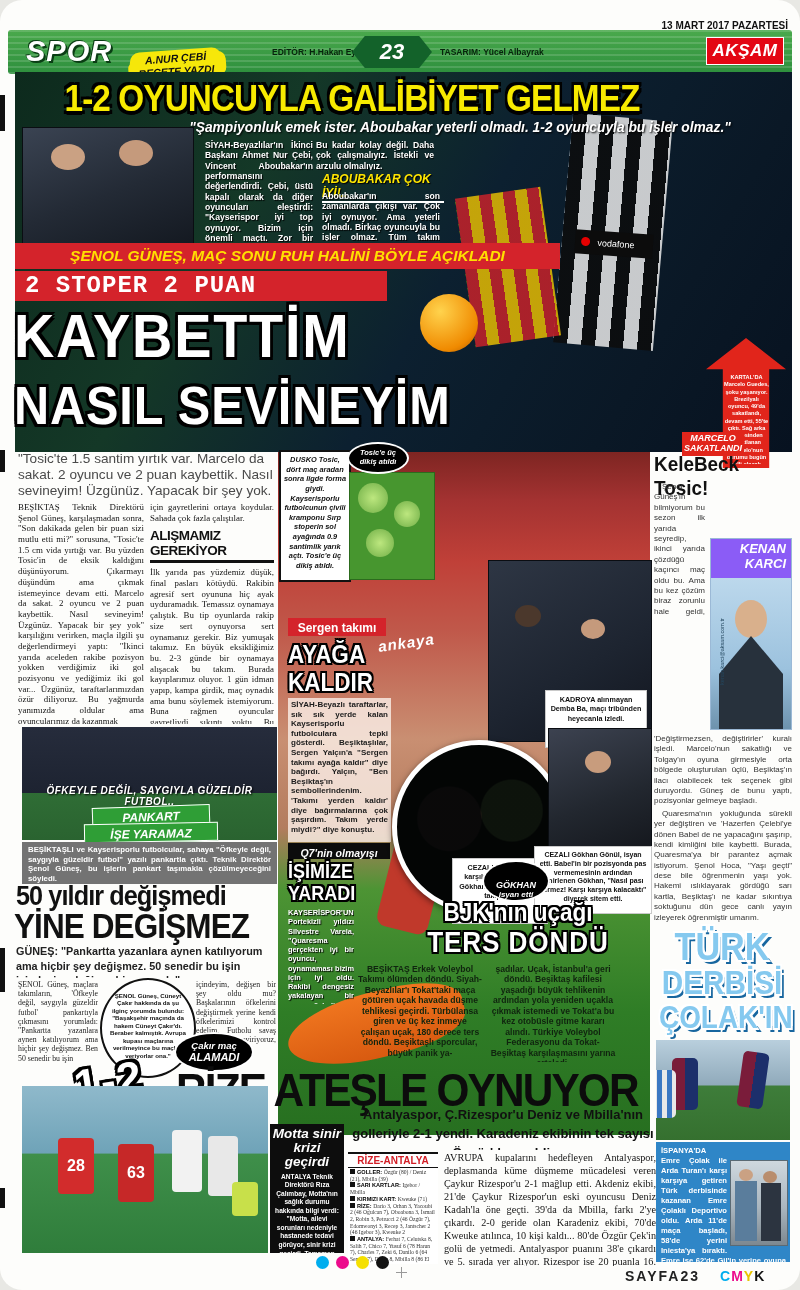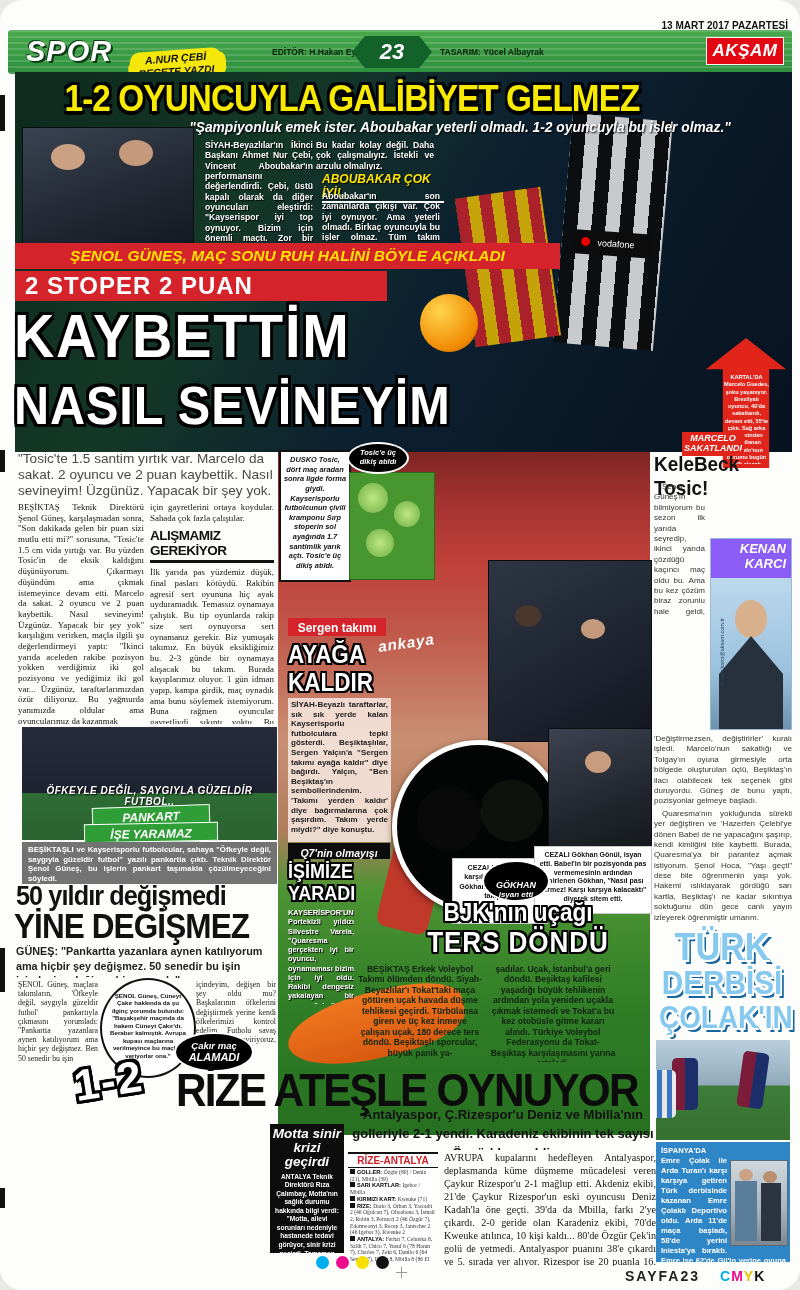--- a/index.html
+++ b/index.html
@@ -73,41 +73,41 @@
   <div class="a san b w just" style="left:205px;top:140px;width:108px;height:102px;font-size:8.6px;line-height:1.2;overflow:hidden;text-shadow:1px 1px 1px #000;">SİYAH-Beyazlılar'ın İkinci Başkanı Ahmet Nur Çebi, Vincent Aboubakar'ın performansını değerlendirdi. Çebi, üstü kapalı olarak da diğer oyuncuları eleştirdi: "Kayserispor iyi top oynuyor. Bizim için önemli maçtı. Zor bir maçtı. Zor olacağını biliyorduk. Tribünden izlediğiniz zamanda üç sonucun olacağını görüyordunuz. Şampiyonluk emek ister.</div>
   <div class="a san b w just" style="left:316px;top:140px;width:118px;height:30px;font-size:8.6px;line-height:1.2;overflow:hidden;text-shadow:1px 1px 1px #000;">Bu kadar kolay değil. Daha çok çalışmalıyız. İstekli ve arzulu olmalıyız.</div>
   <div class="a san i" style="left:322px;top:172px;width:122px;font-size:12px;font-weight:900;color:#ffe600;border-bottom:2px solid #fff;padding-bottom:1px;text-shadow:1px 1px 1px #000;">ABOUBAKAR ÇOK İYİ!..</div>
   <div class="a san b w just" style="left:322px;top:191px;width:118px;height:50px;font-size:8.6px;line-height:1.2;overflow:hidden;text-shadow:1px 1px 1px #000;">Aboubakar'ın son zamanlarda çıkışı var. Çok iyi oynuyor. Ama yeterli olmadı. Birkaç oyuncuyla bu işler olmaz. Tüm takım olarak sahada savaşmak gerekiyor."</div>
 
   <div class="a redbox san i ctr" style="left:15px;top:243px;width:545px;height:26px;">
     <span style="font-size:15.5px;font-weight:900;color:#ffe000;line-height:26px;">ŞENOL GÜNEŞ, MAÇ SONU RUH HALİNİ BÖYLE AÇIKLADI</span>
   </div>
 
   <div class="a redbox san" style="left:15px;top:271px;width:372px;height:30px;">
-    <span style="font-size:24px;font-weight:900;color:#fff;line-height:30px;padding-left:10px;letter-spacing:1px;">2 STOPER 2 PUAN</span>
+    <span style="font-size:24px;font-weight:900;color:#fff;line-height:30px;padding-left:10px;letter-spacing:1px;font-family:Liberation Mono, monospace;">2 STOPER 2 PUAN</span>
   </div>
   <div class="a san w o3 cond" style="left:14px;top:300px;font-size:62px;font-weight:900;letter-spacing:2px;">KAYBETTİM</div>
   <div class="a san w o3 cond" style="left:14px;top:374px;font-size:54px;font-weight:900;letter-spacing:1px;">NASIL SEVİNEYİM</div>
 
   <div class="a" style="left:706px;top:338px;width:80px;height:130px;background:#e1251b;clip-path:polygon(50% 0,100% 24%,79% 24%,79% 100%,21% 100%,21% 24%,0 24%);">
     <div class="san b w ctr a" style="left:18px;top:36px;width:45px;height:90px;font-size:5.6px;line-height:1.3;overflow:hidden;">KARTAL'DA Marcelo Guedes, şoku yaşanıyor. Brezilyalı oyuncu, 49'da sakatlandı, devam etti, 55'te çıktı. Sağ arka adalesinden sakatlanan Marcelo'nun durumu bugün belli olacak.</div>
   </div>
   <div class="a redbox san i ctr" style="left:682px;top:432px;width:62px;height:24px;background:#e1251b;">
     <div style="font-size:9px;font-weight:900;color:#fff;line-height:1.25;padding-top:1px;">MARCELO</div>
     <div style="font-size:9px;font-weight:900;color:#fff;line-height:1.1;">SAKATLANDI</div>
   </div>
 
   <div class="ph" style="left:278px;top:452px;width:372px;height:683px;background:linear-gradient(180deg,#7e2522 0%,#a33231 7%,#c04038 16%,#c0584a 26%,#c98f72 42%,#b37c5e 55%,#4d9434 64%,#2f7d26 82%,#276f20 100%);">
     <div class="a san i w" style="left:100px;top:182px;font-size:15px;font-weight:900;transform:rotate(-8deg);letter-spacing:1px;">ankaya</div>
     <div class="a" style="left:112px;top:350px;width:52px;height:130px;background:#c0392b;transform:rotate(14deg);border-radius:10px;"></div>
     <div class="a" style="left:8px;top:540px;width:180px;height:66px;background:linear-gradient(#f0761f,#d85a10);border-radius:50% 40% 40% 50%;transform:rotate(-14deg);"></div>
   </div>
 
   <div class="a" style="left:279px;top:450px;width:68px;height:128px;background:#fff;border:2px solid #111;">
-    <div class="san b i ctr" style="font-size:7.4px;line-height:1.3;padding:3px 2px;color:#111;overflow:hidden;height:120px;">DUSKO Tosic, dört maç aradan sonra ligde forma giydi. Kayserisporlu futbolcunun çivili kramponu Sırp stoperin sol ayağında 1.7 santimlik yarık açtı. Tosic'e üç dikiş atıldı.</div>
+    <div class="san b i ctr" style="font-size:7.4px;line-height:1.3;padding:3px 2px;color:#111;overflow:hidden;height:120px;">DUSKO Tosic, dört maç aradan sonra ligde forma giydi. Kayserisporlu futbolcunun çivili kramponu Sırp stoperin sol ayağında 0.9 santimlik yarık açtı. Tosic'e üç dikiş atıldı.</div>
   </div>
   <div class="ph" style="left:349px;top:472px;width:84px;height:106px;background:#47962f;border:1px solid #2c6b1d;">
     <div class="a" style="left:8px;top:10px;width:30px;height:30px;border-radius:50%;background:radial-gradient(#bde77f,#6fae46);"></div>
     <div class="a" style="left:44px;top:28px;width:26px;height:26px;border-radius:50%;background:radial-gradient(#bde77f,#6fae46);"></div>
     <div class="a" style="left:16px;top:56px;width:28px;height:28px;border-radius:50%;background:radial-gradient(#bde77f,#6fae46);"></div>
   </div>
   <div class="a bubble" style="left:349px;top:444px;width:58px;height:28px;box-shadow:0 0 0 2px #fff;">
     <div style="font-size:7.5px;line-height:1.15;">Tosic'e üç</div>
     <div style="font-size:7.5px;line-height:1.15;">dikiş atıldı</div>
   </div>
@@ -153,20 +153,23 @@
   <div class="a san i ctr" style="left:288px;top:843px;width:102px;height:16px;background:#0c0c0c;">
     <span style="font-size:10.5px;font-weight:900;color:#fff;line-height:15px;">Q7'nin olmayışı</span>
   </div>
   <div class="a san w o2 cond" style="left:288px;top:860px;font-size:20px;font-weight:900;">İŞİMİZE</div>
   <div class="a san w o2 cond" style="left:288px;top:882px;font-size:20px;font-weight:900;">YARADI</div>
   <div class="a san b w just" style="left:288px;top:908px;width:66px;height:96px;font-size:7.4px;line-height:1.25;text-shadow:1px 1px 1px #000;overflow:hidden;">KAYSERİSPOR'UN Portekizli yıldızı Silvestre Varela, "Quaresma gerçekten iyi bir oyuncu, oynamaması bizim için iyi oldu. Rakibi dengesiz yakalayan bir oyuncu" dedi.</div>
 
   <div class="ph" style="left:488px;top:560px;width:162px;height:180px;background:linear-gradient(150deg,#2e3644 0%,#1d2430 60%,#12161f 100%);border:1px solid #0a0d12;">
     <div class="a" style="left:26px;top:44px;width:26px;height:22px;border-radius:50%;background:#4b382c;"></div>
     <div class="a" style="left:92px;top:58px;width:24px;height:20px;border-radius:50%;background:#c59a7c;"></div>
+  </div>
+  <div class="a cap" style="left:545px;top:690px;width:100px;height:56px;">
+    <div class="san" style="font-size:7.2px;line-height:1.3;padding:4px 3px;font-weight:900;">KADROYA alınmayan Demba Ba, maçı tribünden heyecanla izledi.</div>
   </div>
   <div class="ph" style="left:392px;top:740px;width:164px;height:164px;border-radius:50%;border:5px solid #fff;background:radial-gradient(circle at 32% 45%,#caa183 22%,#3c5a3c 23%) ,radial-gradient(circle at 70% 40%,#d4af90 20%,#2c2c34 21%);background-blend-mode:multiply;background-color:#44505a;box-shadow:0 2px 6px rgba(0,0,0,.5);"></div>
   <div class="a cap" style="left:452px;top:858px;width:94px;height:64px;">
     <div class="san" style="font-size:7.2px;line-height:1.3;padding:4px 3px;font-weight:900;">CEZALI Quaresma, karşılaşmayı kankası Gökhan Töre'yle birlikte takip etti.</div>
   </div>
   <div class="ph" style="left:548px;top:728px;width:102px;height:118px;background:linear-gradient(160deg,#3c4250 0%,#22272f 60%,#15181e 100%);border:1px solid #0a0d12;">
     <div class="a" style="left:36px;top:22px;width:26px;height:22px;border-radius:50%;background:#c89c7d;"></div>
   </div>
   <div class="a cap" style="left:534px;top:846px;width:116px;height:66px;">
     <div class="san" style="font-size:7px;line-height:1.25;padding:4px 3px;font-weight:900;">CEZALI Gökhan Gönül, isyan etti. Babel'in bir pozisyonda pas vermemesinin ardından sinirlenen Gökhan, "Nasıl pası vermez! Karşı karşıya kalacaktı" diyerek sitem etti.</div>
@@ -212,20 +215,31 @@
       <div class="a" style="left:8px;top:8px;width:14px;height:12px;border-radius:50%;background:#caa183;"></div>
       <div class="a" style="left:32px;top:10px;width:14px;height:12px;border-radius:50%;background:#b98d6d;"></div>
       <div class="a" style="left:4px;top:20px;width:22px;height:60px;background:#5a7d9c;"></div>
       <div class="a" style="left:30px;top:22px;width:20px;height:58px;background:#2c3440;"></div>
     </div>
     <div class="san b w just" style="font-size:7.6px;line-height:1.32;padding:4px 4px 2px 5px;">İSPANYA'DA Emre Çolak ile Arda Turan'ı karşı karşıya getiren Türk derbisinde kazanan Emre Çolaklı Deportivo oldu. Arda 11'de maça başladı, 58'de yerini Iniesta'ya bıraktı. Emre ise 62'de Gil'in yerine oyuna girdi. Ev sahibi 40'ta Joselu ile öne geçti. 46'da Suarez eşitliği buldu. Emre'nin asistinde Bergantinos 74'te skoru belirledi.</div>
   </div>
 
   <div class="a san w o3" style="left:74px;top:1056px;font-size:44px;font-weight:900;transform:rotate(-9deg);letter-spacing:2px;">1-2</div>
   <div class="a san cond" style="left:176px;top:1062px;font-size:47px;font-weight:900;color:#0c0c0c;letter-spacing:-2px;white-space:nowrap;background:rgba(253,253,251,.0);">RİZE ATEŞLE OYNUYOR</div>
+  <div class="ph" style="left:22px;top:1086px;width:246px;height:167px;background:linear-gradient(#8fb9cb 0%,#6fa3b8 40%,#3f8f4a 41%,#2f7d3b 100%);">
+    <div class="a" style="left:36px;top:52px;width:36px;height:56px;background:#d22c2c;border-radius:4px;">
+      <div class="san w ctr" style="font-size:16px;font-weight:900;line-height:56px;">28</div>
+    </div>
+    <div class="a" style="left:96px;top:58px;width:36px;height:58px;background:#c62828;border-radius:4px;">
+      <div class="san w ctr" style="font-size:16px;font-weight:900;line-height:58px;">63</div>
+    </div>
+    <div class="a" style="left:150px;top:44px;width:30px;height:62px;background:#f2f2f2;border-radius:4px;"></div>
+    <div class="a" style="left:186px;top:50px;width:30px;height:60px;background:#e8e8e8;border-radius:4px;"></div>
+    <div class="a" style="left:210px;top:96px;width:26px;height:34px;background:#c8e04a;border-radius:4px;"></div>
+  </div>
   <div class="a" style="left:270px;top:1124px;width:74px;height:129px;background:#0d0d0d;overflow:hidden;">
     <div class="san i w ctr" style="font-size:13.5px;font-weight:900;line-height:1.05;padding:3px 2px 2px 2px;">Motta sinir krizi geçirdi</div>
     <div class="san b w ctr" style="font-size:6.6px;line-height:1.3;padding:1px 3px;">ANTALYA Teknik Direktörü Rıza Çalımbay, Motta'nın sağlık durumu hakkında bilgi verdi: "Motta, ailevi sorunları nedeniyle hastanede tedavi görüyor, sinir krizi geçirdi. Tamamen kafasında bir problem. Motta kendini bırakmış, salmış. Kafasından sorunu var. Çöp olmuş."</div>
   </div>
   <div class="a san b ctr" style="left:350px;top:1106px;width:306px;height:44px;font-size:13px;line-height:1.45;color:#111;overflow:hidden;">Antalyaspor, Ç.Rizespor'u Deniz ve Mbilla'nın golleriyle 2-1 yendi. Karadeniz ekibinin tek sayısı Özgür'den geldi.</div>
   <div class="a" style="left:348px;top:1152px;width:90px;height:112px;background:#fff;overflow:hidden;">
     <div class="san ctr" style="font-size:10px;font-weight:900;color:#d21e26;border-top:2px solid #111;border-bottom:1px solid #111;padding:1px 0;">RİZE-ANTALYA</div>
     <div style="padding:1px 2px;">
       <div style="font-size:5.6px;line-height:1.2;color:#333;"><span class="stat-sq"></span><span class="san b" style="color:#000;">GOLLER:</span> <span class="ser">Özgür (80) / Deniz (21), Mbilla (39)</span></div>
       <div style="font-size:5.6px;line-height:1.2;color:#333;"><span class="stat-sq"></span><span class="san b" style="color:#000;">SARI KARTLAR:</span> <span class="ser">Igebor / Mbilla</span></div>

